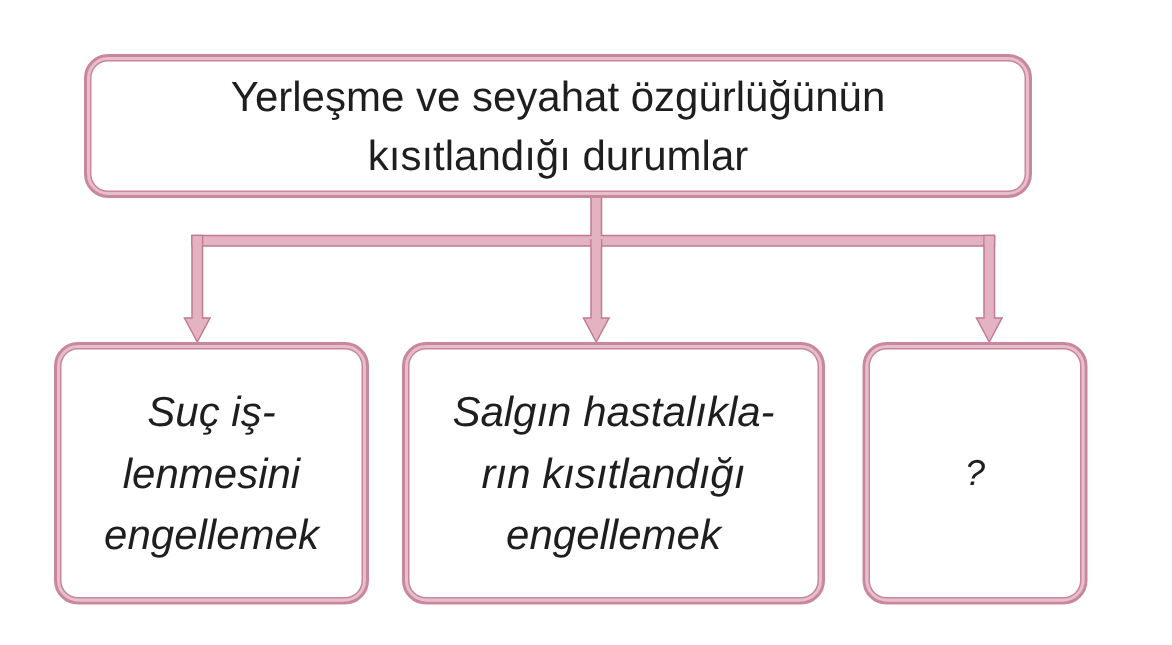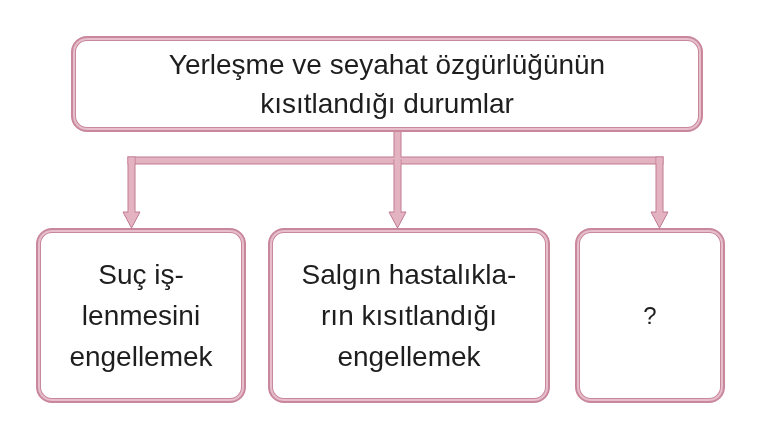--- a/index.html
+++ b/index.html
@@ -24,32 +24,33 @@
     box-shadow: inset 0 0 0 2px #e7bfcc, inset 0 0 0 3px #c9879c;
     display: flex;
     align-items: center;
     justify-content: center;
     text-align: center;
   }
   .box-inner {
     white-space: pre-line;
   }
   #top-box {
-    left: 71px; top: 36px; width: 632px; height: 96px;
+    left: 56px; top: 36px; width: 632px; height: 96px;
   }
   #top-box .box-inner {
     font-size: 28px;
     line-height: 39px;
   }
   #box-1 { left: 36px;  top: 228px; width: 210px; height: 175px; }
   #box-2 { left: 268px; top: 228px; width: 282px; height: 175px; }
   #box-3 { left: 575px; top: 228px; width: 150px; height: 175px; }
   .bottom .box-inner {
     font-size: 28px;
     line-height: 41px;
+    font-style: italic;
   }
   #box-3 .box-inner {
     font-size: 24px;
   }
   svg.connectors {
     position: absolute;
     left: 0; top: 0;
     width: 781px; height: 430px;
     pointer-events: none;
   }

